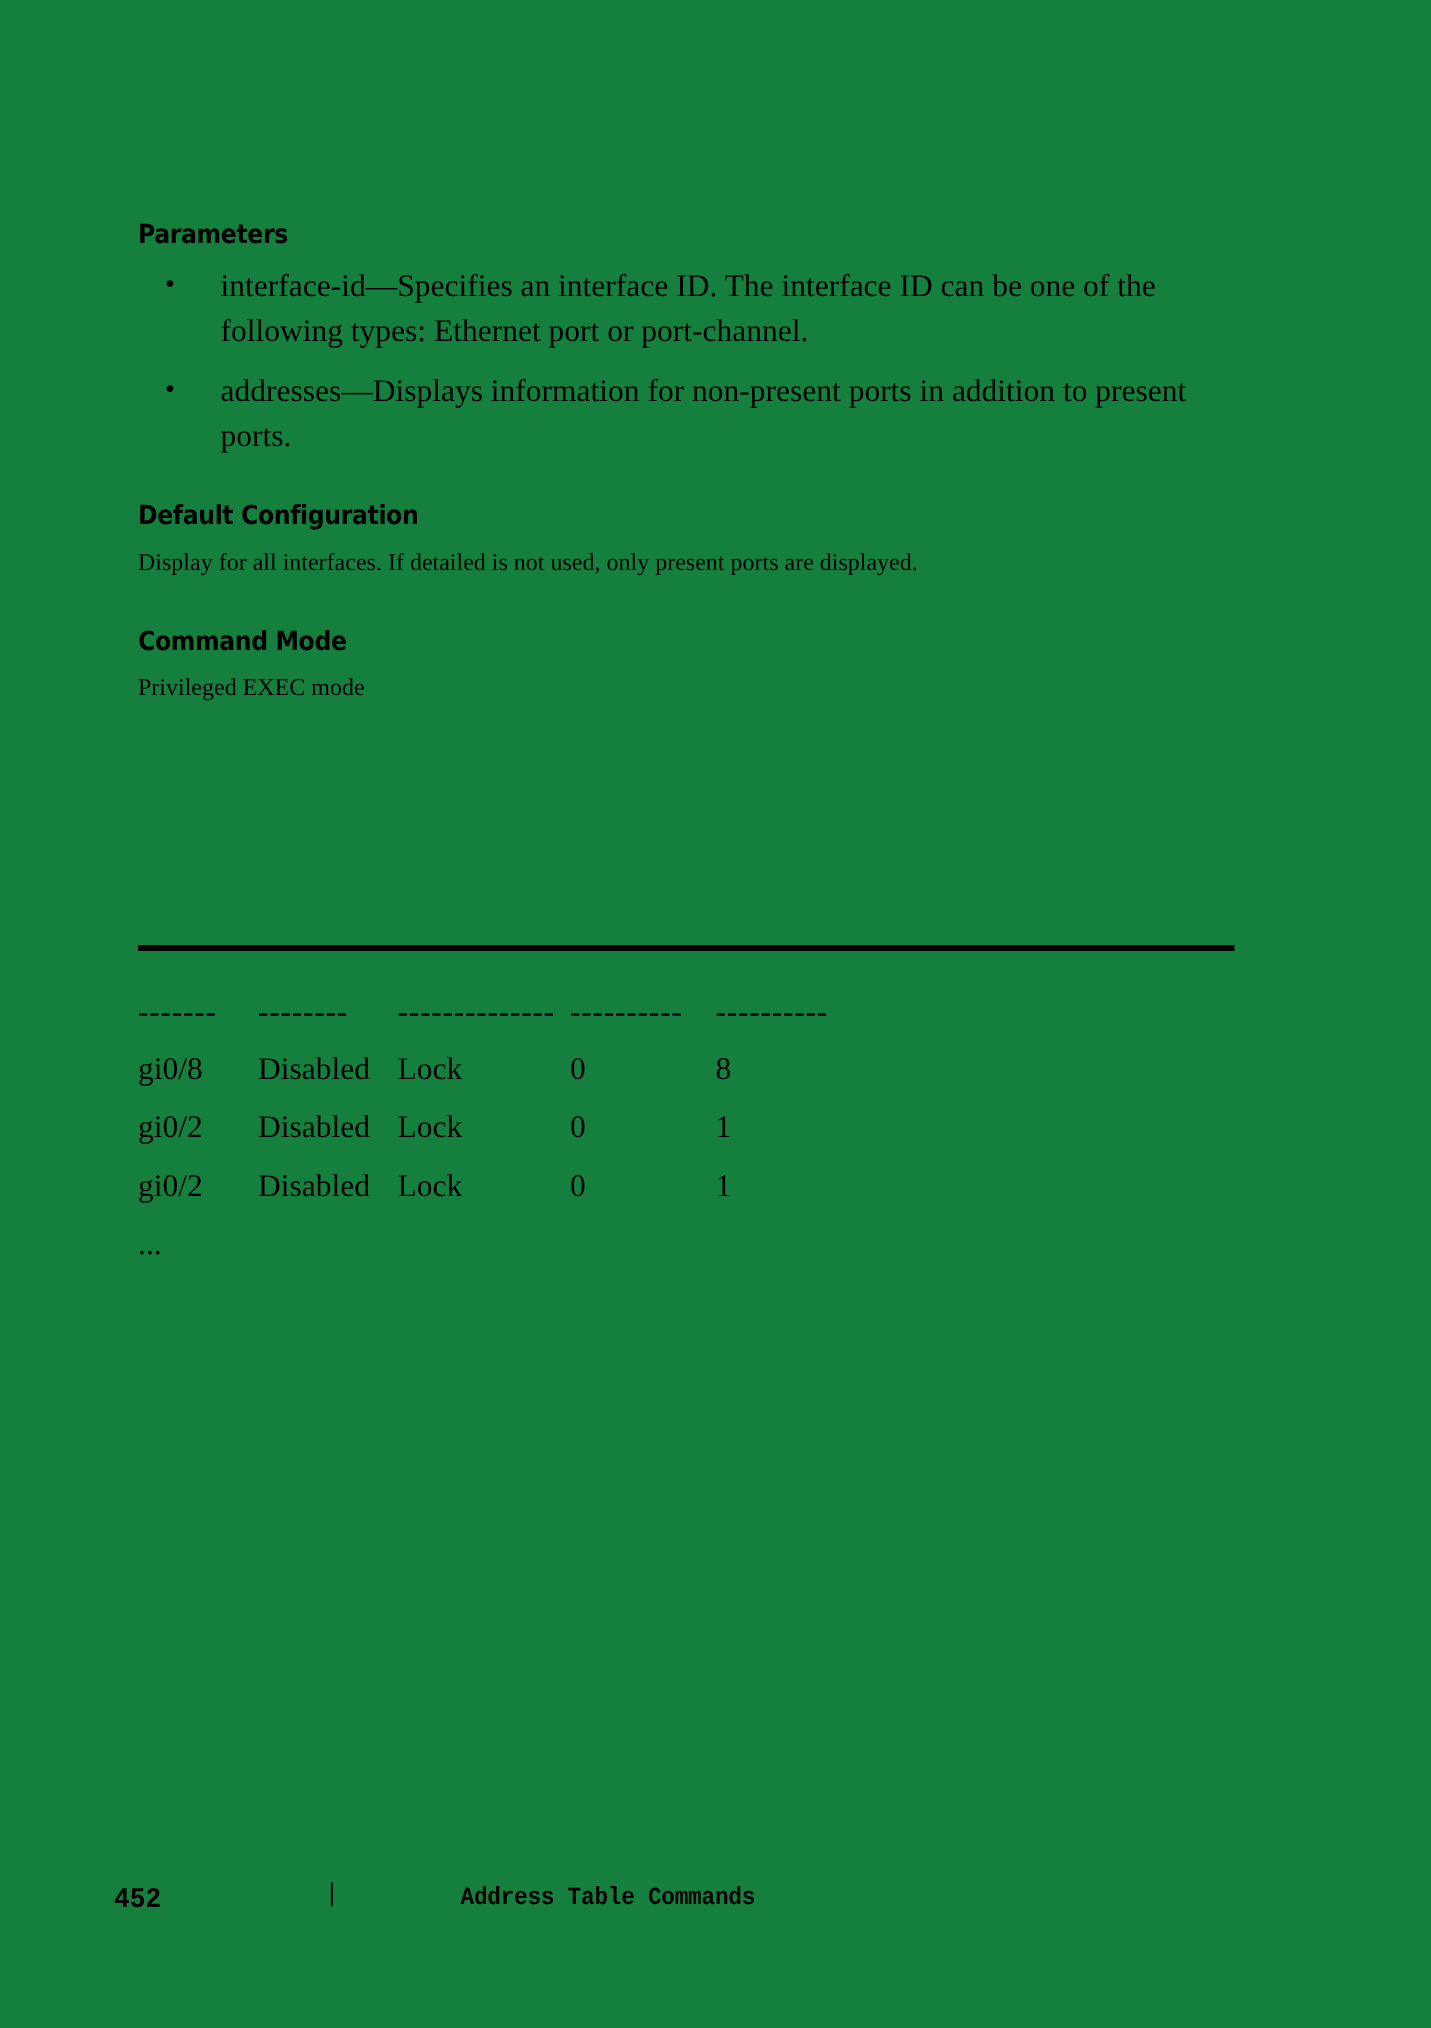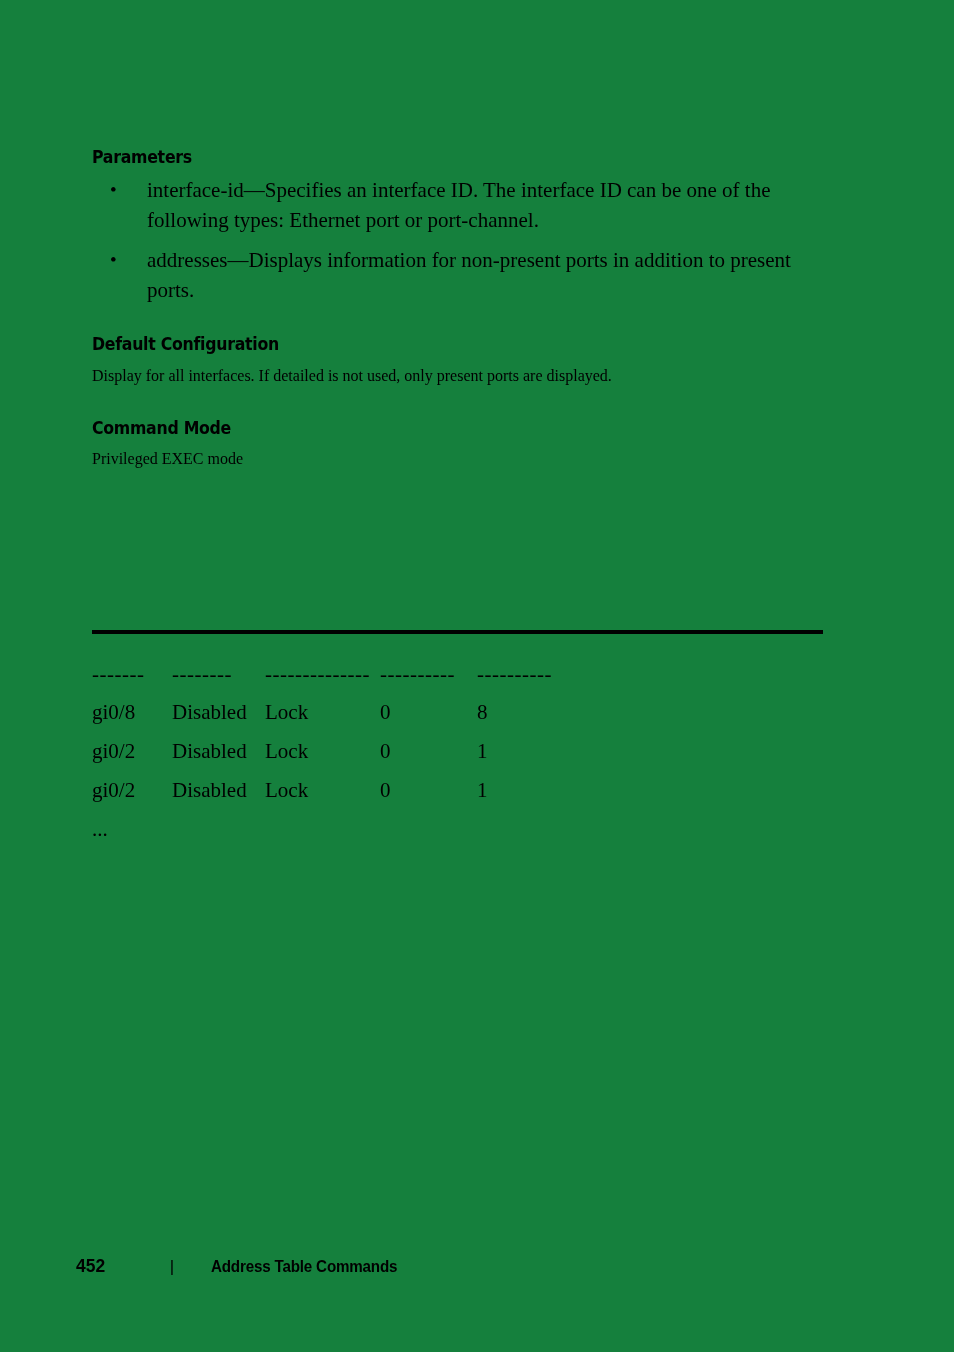--- a/index.html
+++ b/index.html
@@ -107,22 +107,23 @@
   .c-port     { width: 80px; }
   .c-status   { width: 93px; }
   .c-learning { width: 115px; }
   .c-current  { width: 97px; }
   .c-maximum  { width: 110px; }
   .footer {
     position: absolute;
     left: 76px;
     top: 1255px;
     display: flex;
-    align-items: center;
-    font-family: Liberation Sans, sans-serif;
+    align-items: flex-start;
+    font-family: Liberation Mono, monospace;
+    gap: 44px;
   }
   .footer .page-num {
     font-weight: bold;
     font-size: 19px;
     transform: scaleX(0.92);
     transform-origin: left center;
   }
   .footer .sep {
     margin-left: 62px;
     font-size: 17px;

